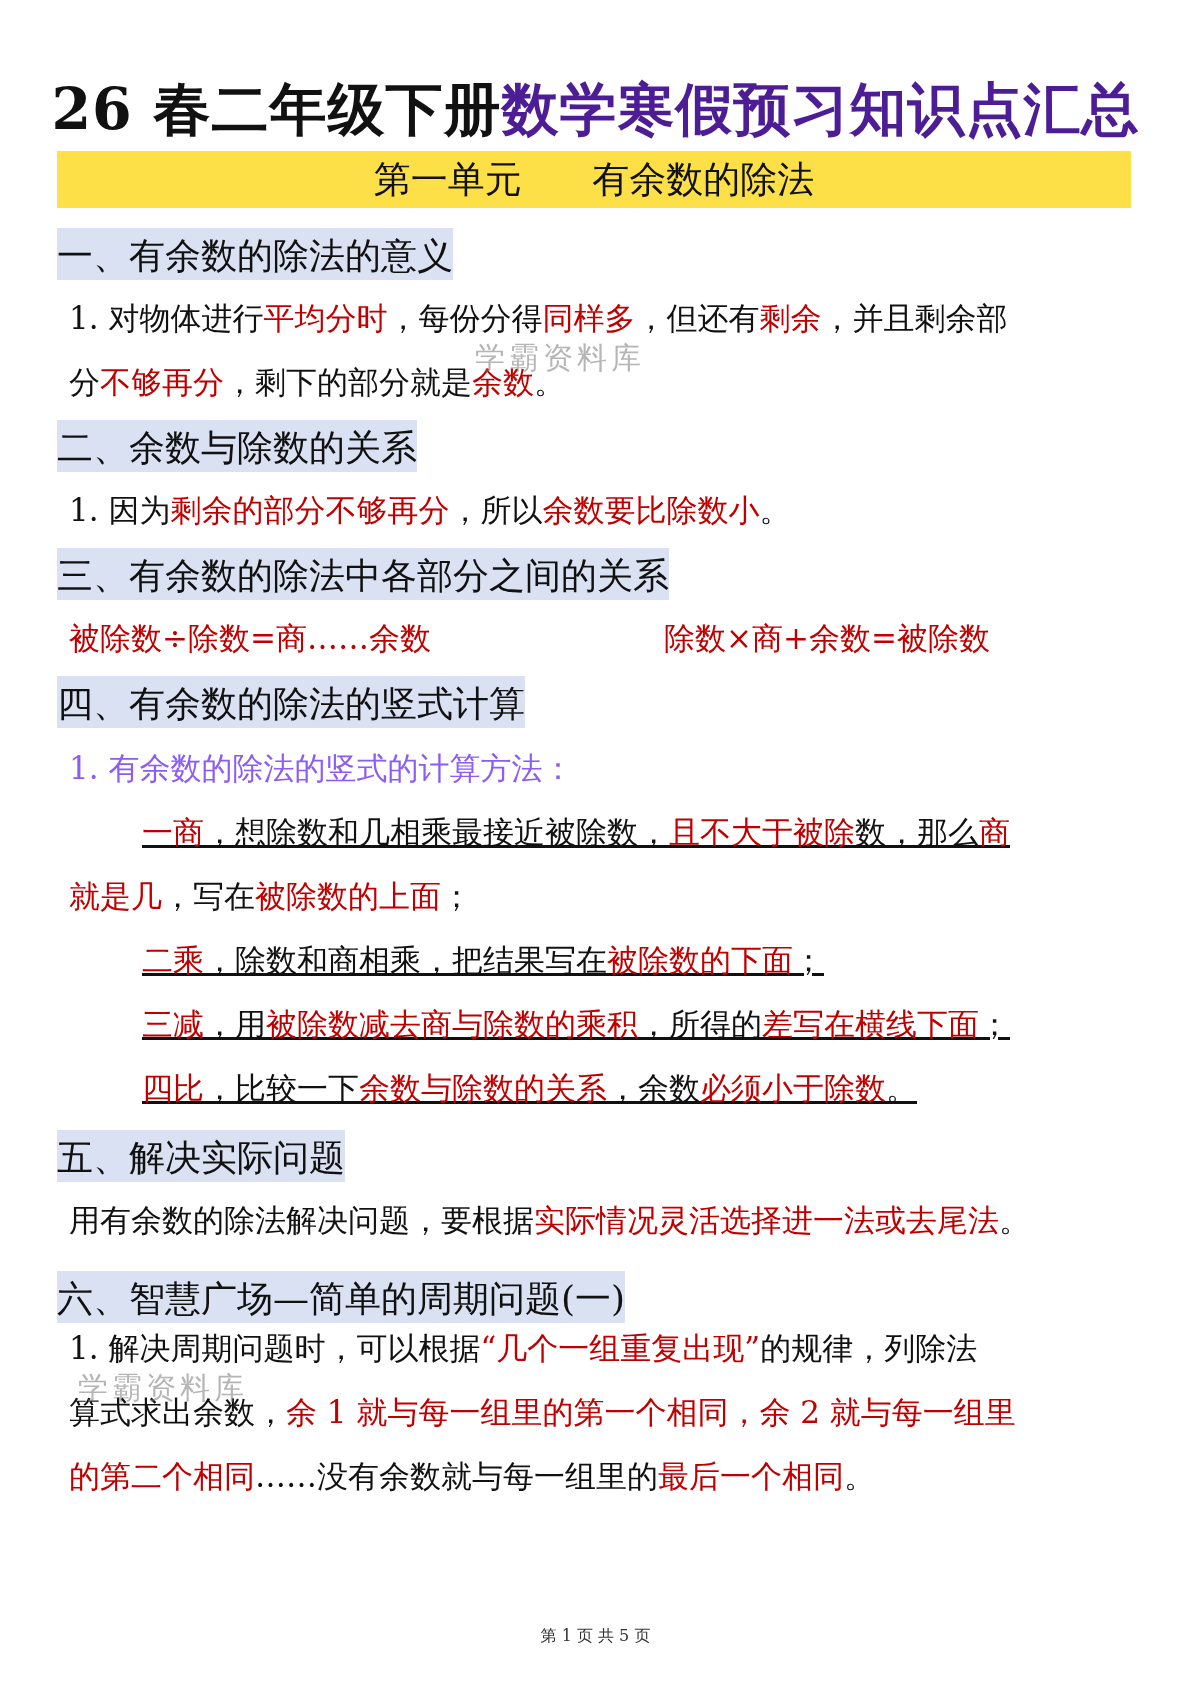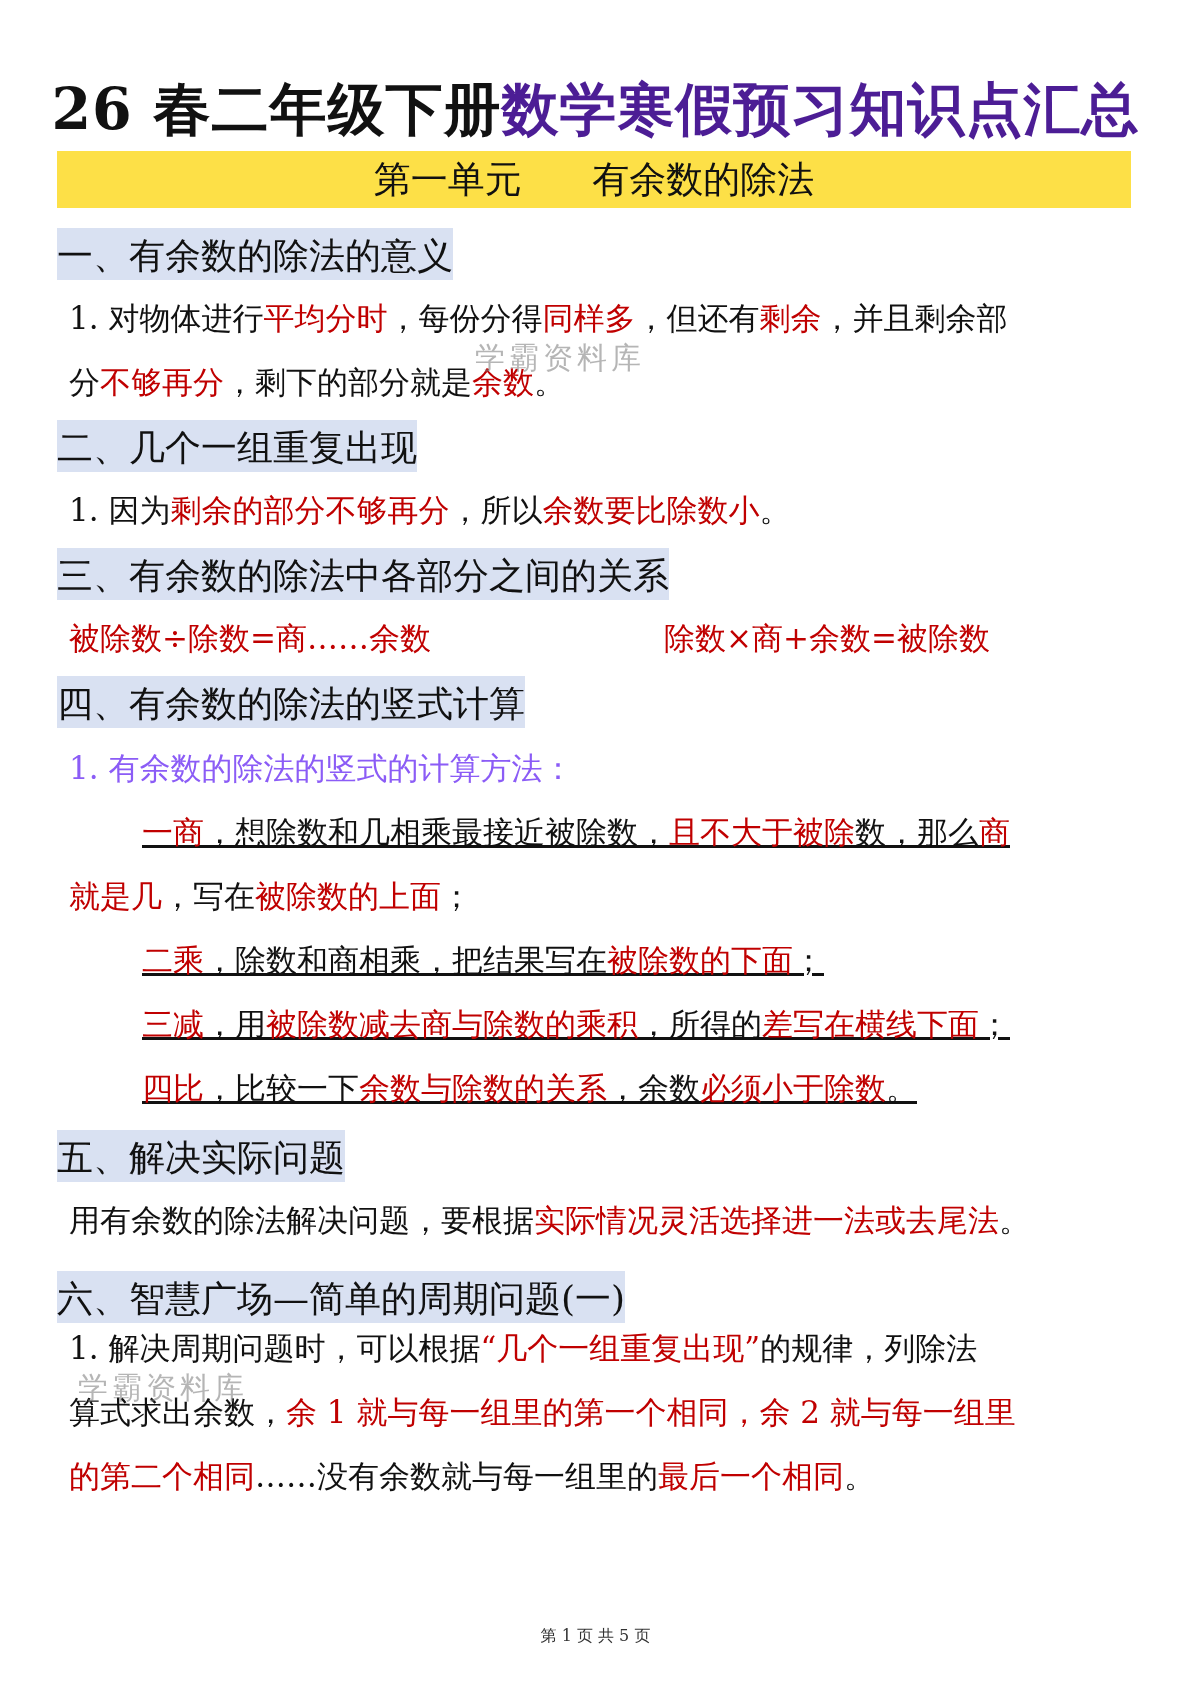--- a/index.html
+++ b/index.html
@@ -26,21 +26,21 @@
 
 <div class="title"><span>26 春二年级下册</span><span class="red">数学寒假预习知识点汇总</span></div>
 
 <div class="unit-band"><span>第一单元</span>      <span>有余数的除法</span></div>
 
 <div class="h" style="top:228px">一、有余数的除法的意义</div>
 <div class="line" style="top:298px"><span>1. 对物体进行</span><span class="r">平均分时</span><span>，每份分得</span><span class="r">同样多</span><span>，但还有</span><span class="r">剩余</span><span>，并且剩余部</span></div>
 <div class="line" style="top:362px"><span>分</span><span class="r">不够再分</span><span>，剩下的部分就是</span><span class="r">余数</span><span>。</span></div>
 <div class="wm" style="left:475px;top:338px">学霸资料库</div>
 
-<div class="h" style="top:420px">二、几个一组重复出现</div>
+<div class="h" style="top:420px">二、余数与除数的关系</div>
 <div class="line" style="top:490px"><span>1. 因为</span><span class="r">剩余的部分不够再分</span><span>，所以</span><span class="r">余数要比除数小</span><span>。</span></div>
 
 <div class="h" style="top:548px">三、有余数的除法中各部分之间的关系</div>
 <div class="line r" style="top:618px">被除数÷除数=商……余数</div>
 <div class="line r" style="top:618px;left:652px">除数×商+余数=被除数</div>
 
 <div class="h" style="top:676px">四、有余数的除法的竖式计算</div>
 <div class="line g" style="top:748px">1. 有余数的除法的竖式的计算方法：</div>
 <div class="line indent" style="top:812px"><span class="r">一商</span><span>，想除数和几相乘最接近被除数，</span><span class="r">且不大于被除</span><span>数，那么</span><span class="r">商</span></div>
 <div class="line" style="top:876px"><span class="r">就是几</span><span>，写在</span><span class="r">被除数的上面</span><span>；</span></div>

